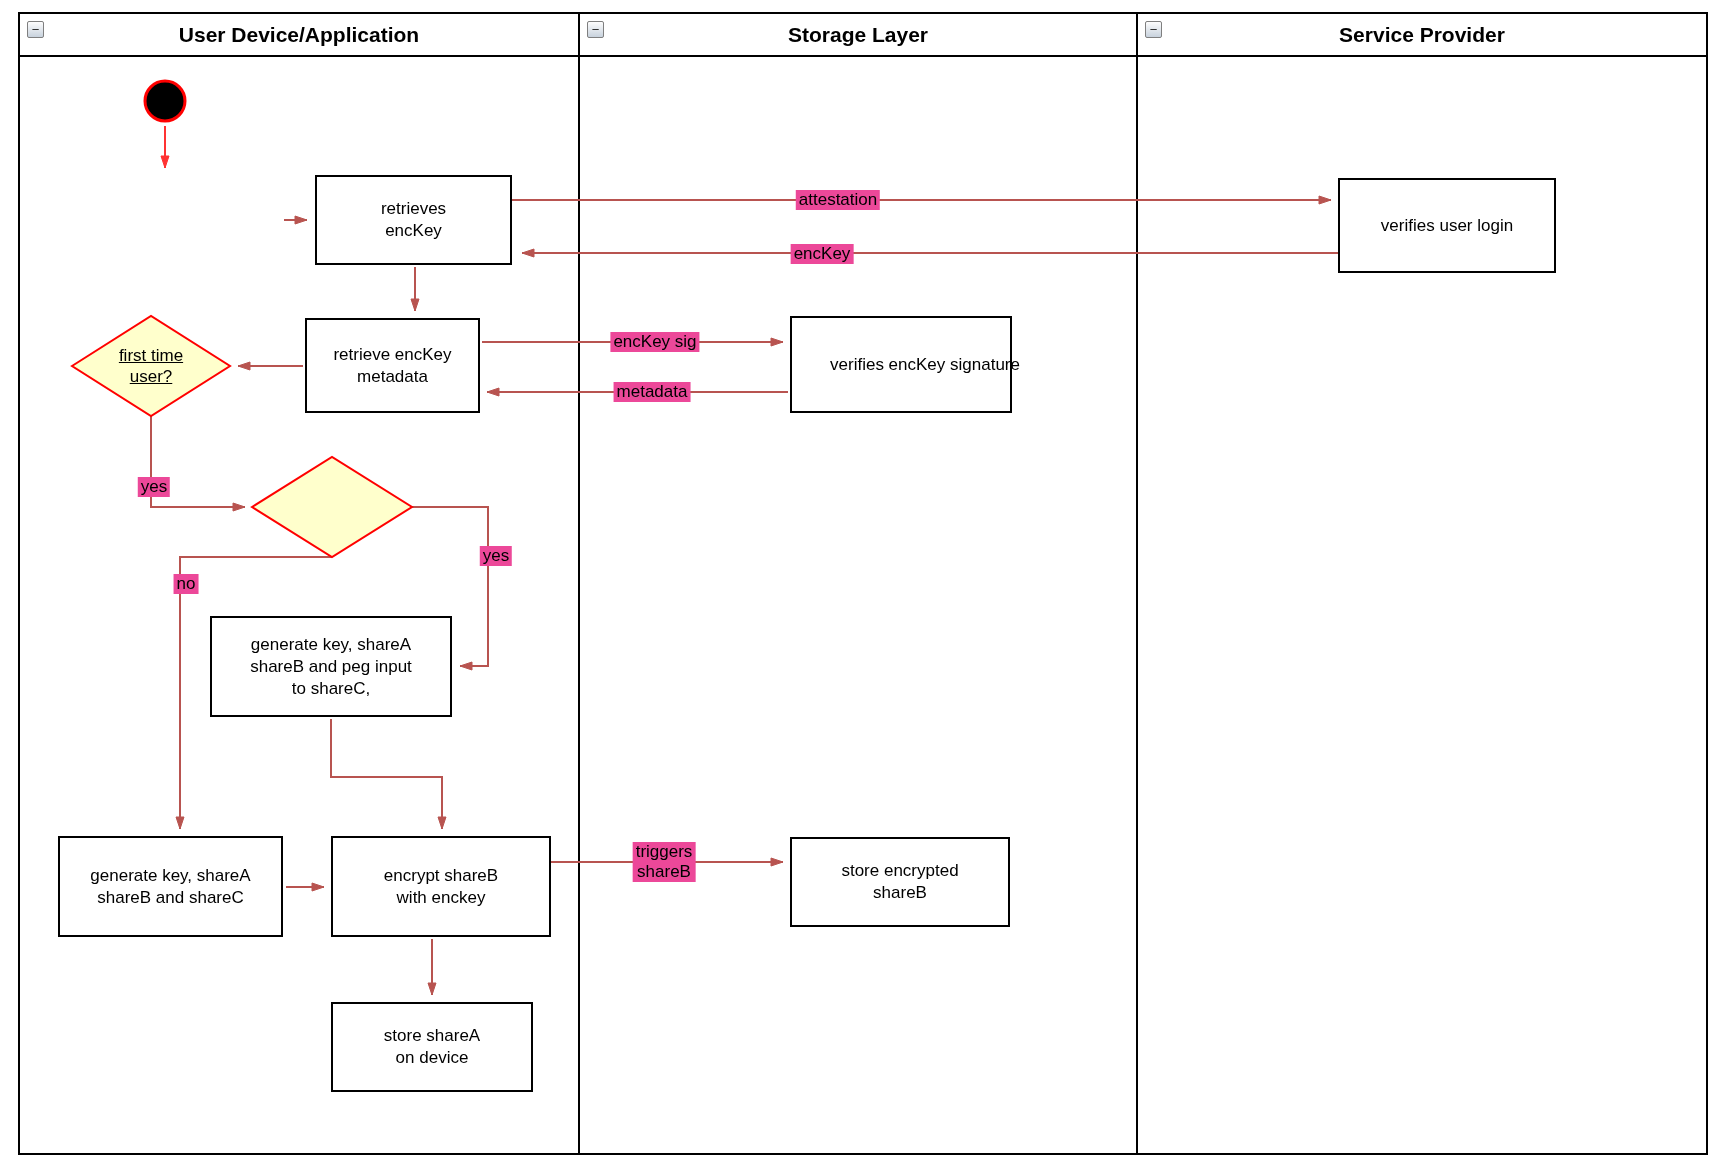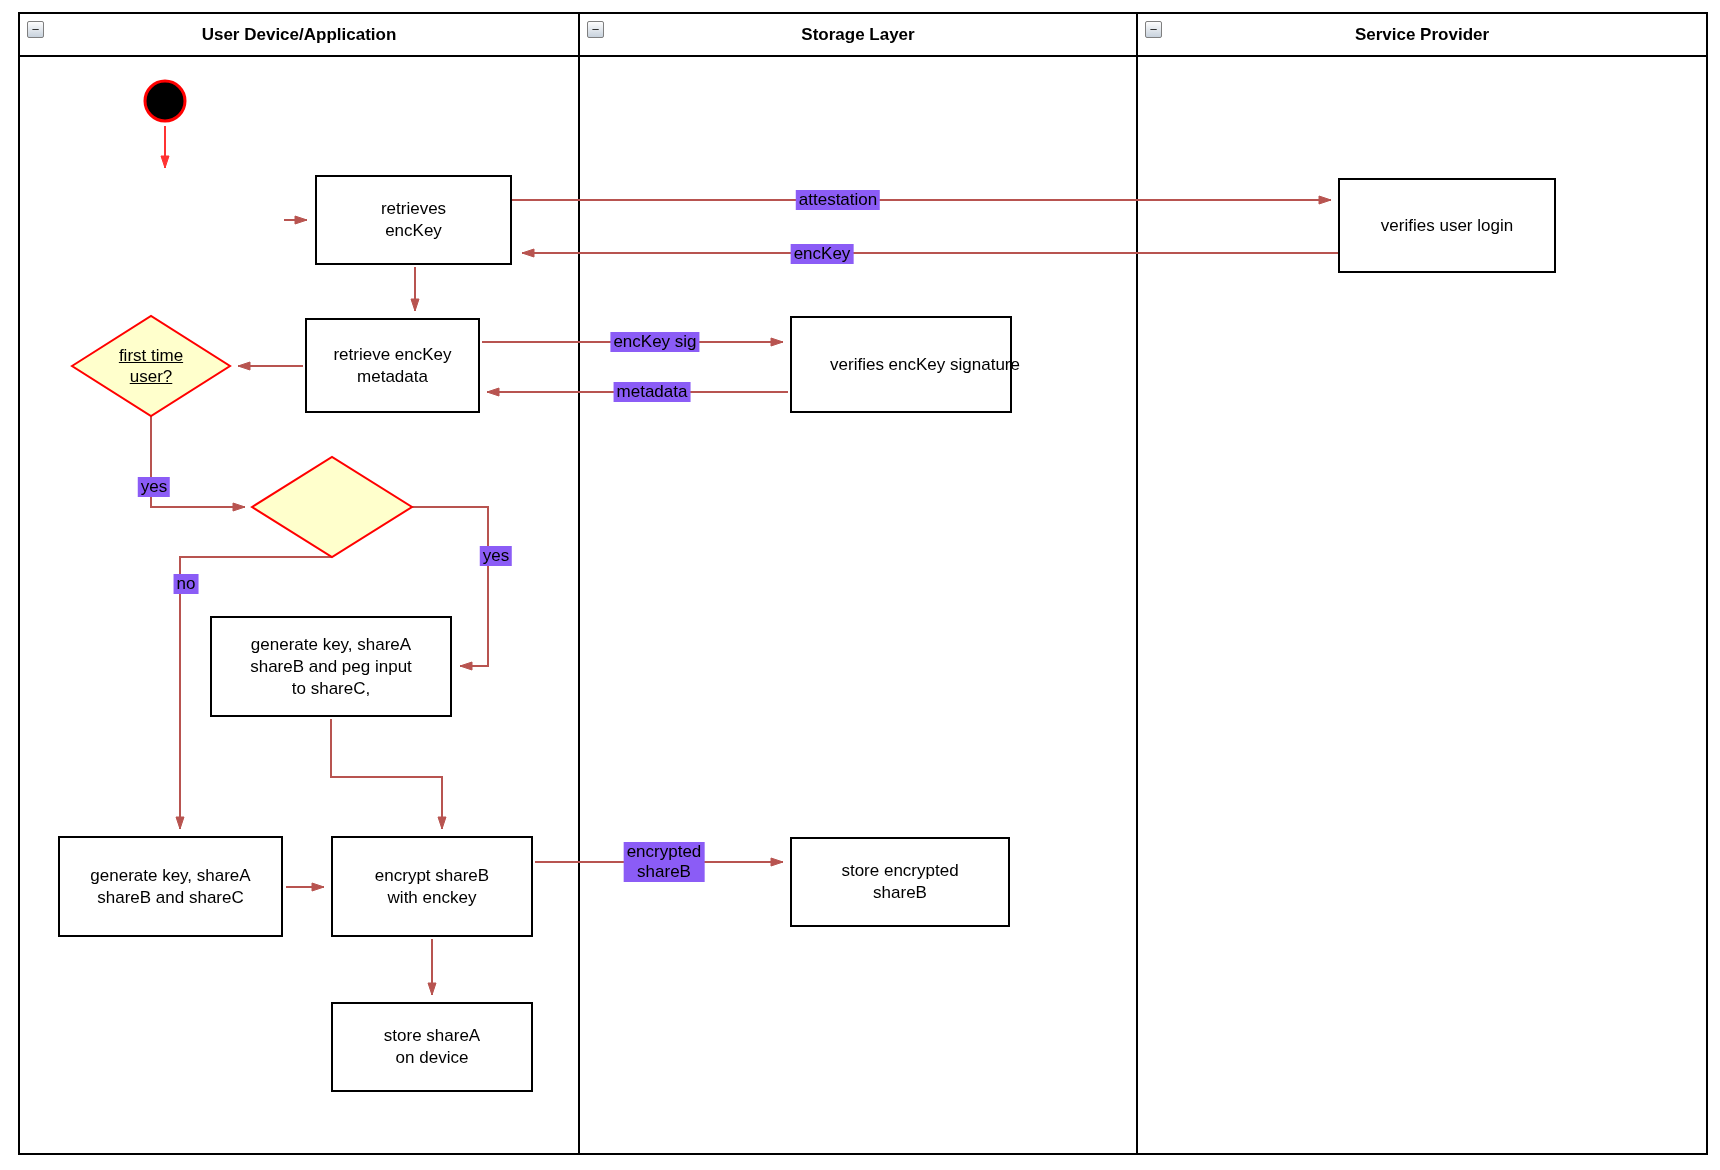--- a/index.html
+++ b/index.html
@@ -8,21 +8,21 @@
 
   
   .pool{position:absolute;left:18px;top:12px;width:1690px;height:1143px;
         border:2px solid #000;box-sizing:border-box;display:flex;z-index:1;background:#fff;}
   .lane{position:relative;height:100%;box-sizing:border-box;}
   .lane.l1{flex:0 0 560px;border-right:2px solid #000;}
   .lane.l2{flex:0 0 558px;border-right:2px solid #000;}
   .lane.l3{flex:1 1 auto;}
   .lane-header{height:41px;border-bottom:2px solid #000;display:flex;align-items:center;
                justify-content:center;position:relative;}
-  .lane-title{font-weight:bold;font-size:17px;}
+  .lane-title{font-weight:bold;font-size:21px;}
   .collapse-btn{position:absolute;left:7px;top:7px;width:17px;height:17px;box-sizing:border-box;
                 border:1px solid #7f7f7f;border-radius:2px;background:linear-gradient(#fdfdfd,#c8d2dd);
                 font-size:13px;line-height:14px;text-align:center;color:#222;cursor:pointer;
                 display:flex;align-items:center;justify-content:center;padding:0;}
 
   
   svg.wires{position:absolute;left:0;top:0;width:1720px;height:1170px;z-index:2;pointer-events:none;}
   .edge{stroke:#B85450;stroke-width:2;fill:none;}
   .edge-red{stroke:#FF3333;stroke-width:2;fill:none;}
   .decision-shape{fill:#FFFFCC;stroke:#FF0000;stroke-width:2;}
@@ -30,21 +30,21 @@
 
   
   .node{position:absolute;box-sizing:border-box;border:2px solid #000;background:#fff;
         display:flex;flex-direction:column;align-items:center;justify-content:center;
         font-size:17px;line-height:22px;text-align:center;z-index:3;}
   .node .nl{white-space:nowrap;}
   .dtext{position:absolute;display:flex;flex-direction:column;align-items:center;
          justify-content:center;font-size:17px;line-height:21px;text-align:center;z-index:3;text-decoration:underline;}
 
   
-  .elabel{position:absolute;transform:translate(-50%,-50%);background:#8b5cf6;padding:0 3px;
+  .elabel{position:absolute;transform:translate(-50%,-50%);background:#ec4899;padding:0 3px;
           font-size:17px;line-height:20px;text-align:center;white-space:nowrap;z-index:4;}
 </style>
 </head>
 <body>
 
 <div class="canvas">
 
   <div class="pool">
     <div class="lane l1">
       <div class="lane-header">
@@ -125,21 +125,21 @@
     <div class="nl">generate key, shareA</div>
     <div class="nl">shareB and peg input</div>
     <div class="nl">to shareC,</div>
   </div>
 
   <div class="node" style="left:58px;top:836px;width:225px;height:101px;">
     <div class="nl">generate key, shareA</div>
     <div class="nl">shareB and shareC</div>
   </div>
 
-  <div class="node" style="left:331px;top:836px;width:202px;height:101px;">
+  <div class="node" style="left:331px;top:836px;width:220px;height:101px;">
     <div class="nl">encrypt shareB</div>
     <div class="nl">with enckey</div>
   </div>
 
   <div class="node" style="left:331px;top:1002px;width:202px;height:90px;">
     <div class="nl">store shareA</div>
     <div class="nl">on device</div>
   </div>
 
   <div class="node" style="left:790px;top:316px;width:222px;height:97px;padding-left:48px;">
@@ -156,17 +156,17 @@
   </div>
 
   <div class="elabel" style="left:838px;top:200px;">attestation</div>
   <div class="elabel" style="left:822px;top:254px;">encKey</div>
   <div class="elabel" style="left:655px;top:342px;">encKey sig</div>
   <div class="elabel" style="left:652px;top:392px;">metadata</div>
   <div class="elabel" style="left:154px;top:487px;">yes</div>
   <div class="elabel" style="left:496px;top:556px;">yes</div>
   <div class="elabel" style="left:186px;top:584px;">no</div>
   <div class="elabel" style="left:664px;top:862px;">
-    <div>encrypted</div>
+    <div>triggers</div>
     <div>shareB</div>
   </div>
 
 </div>
 
 </body></html>

